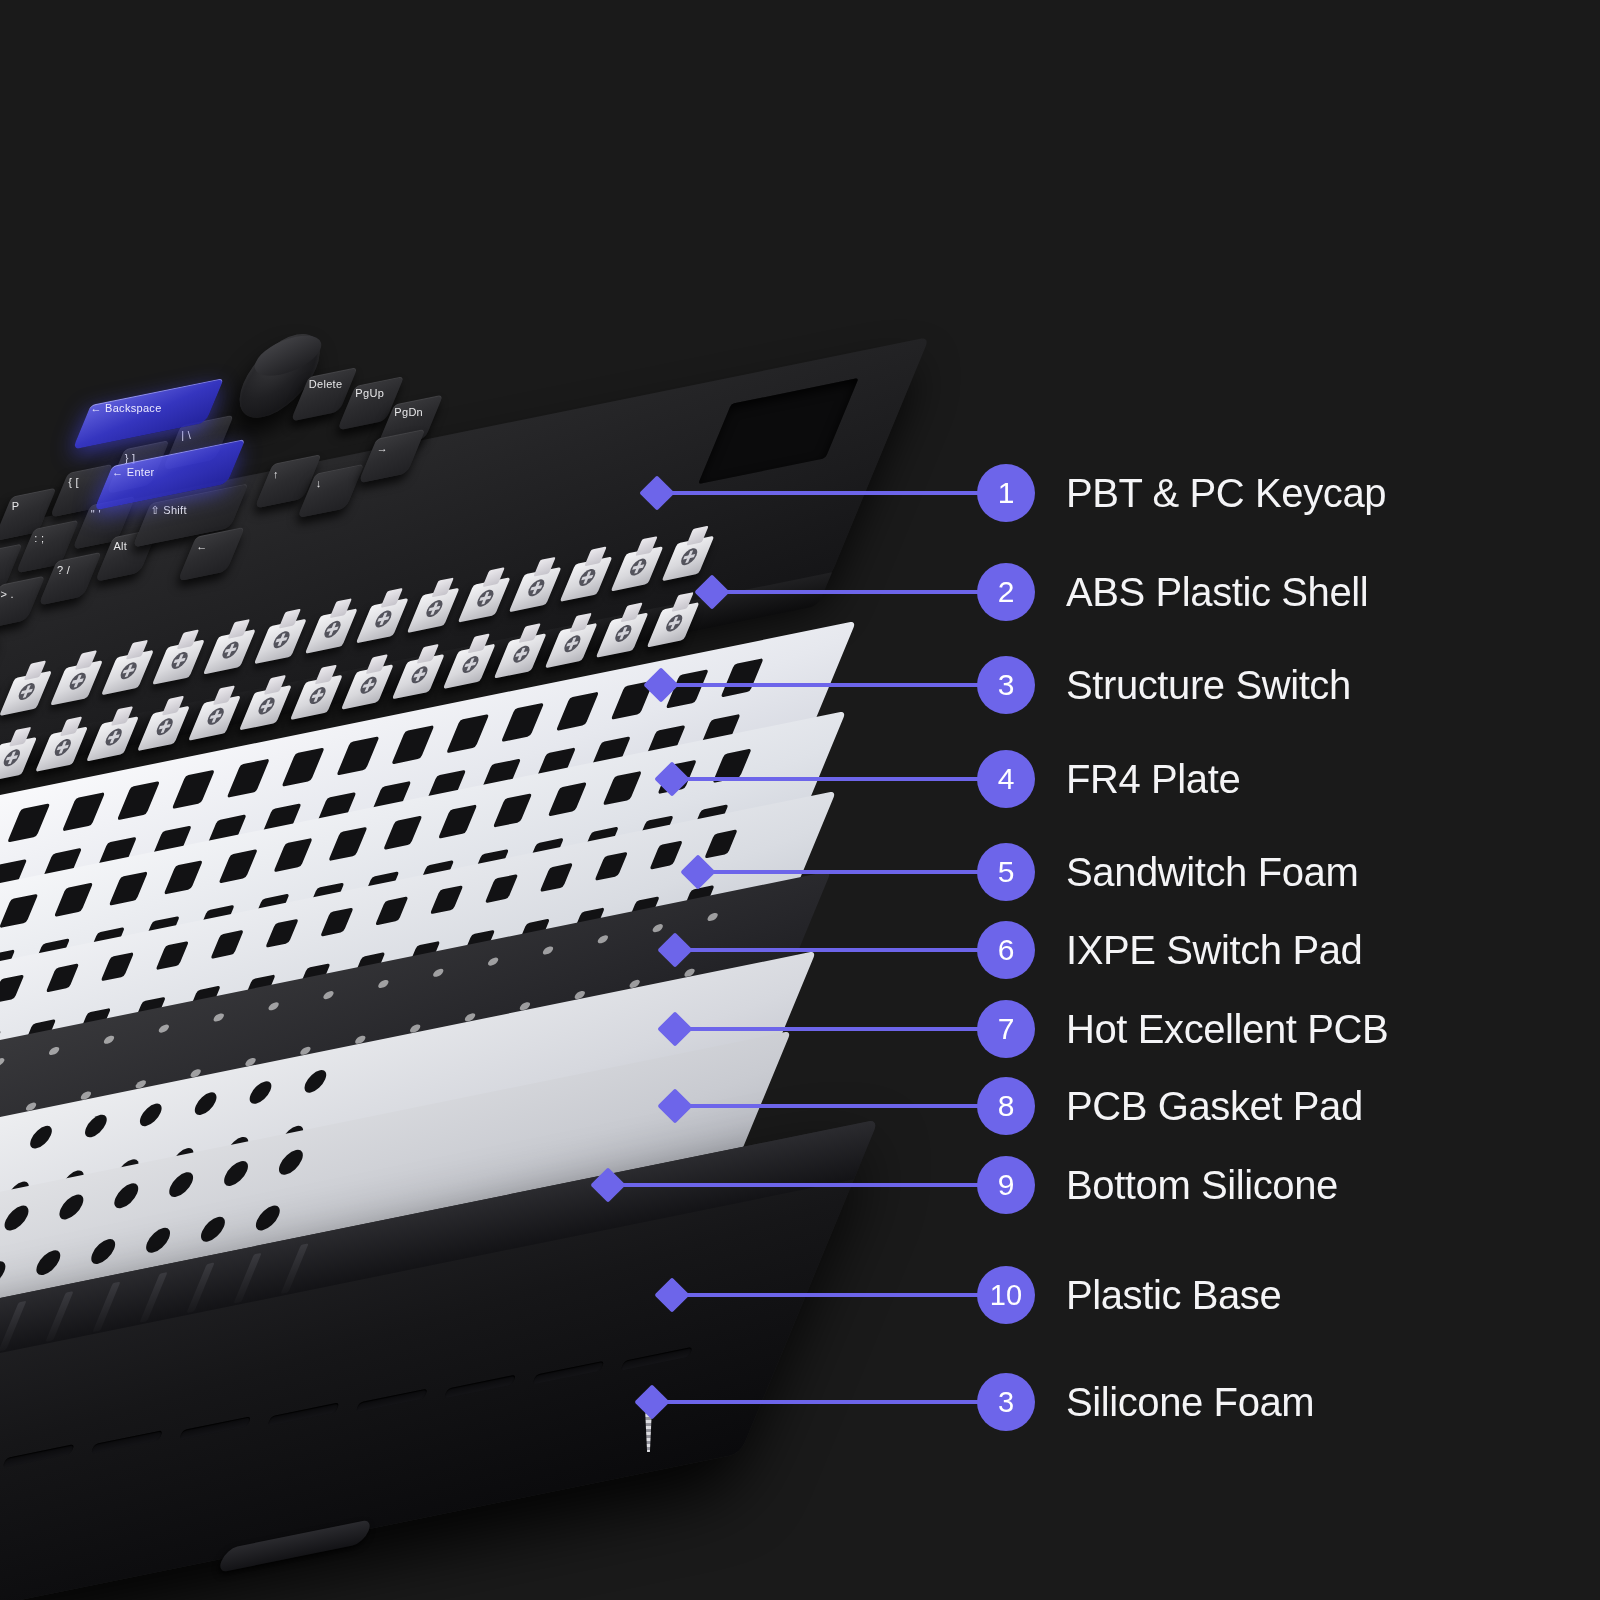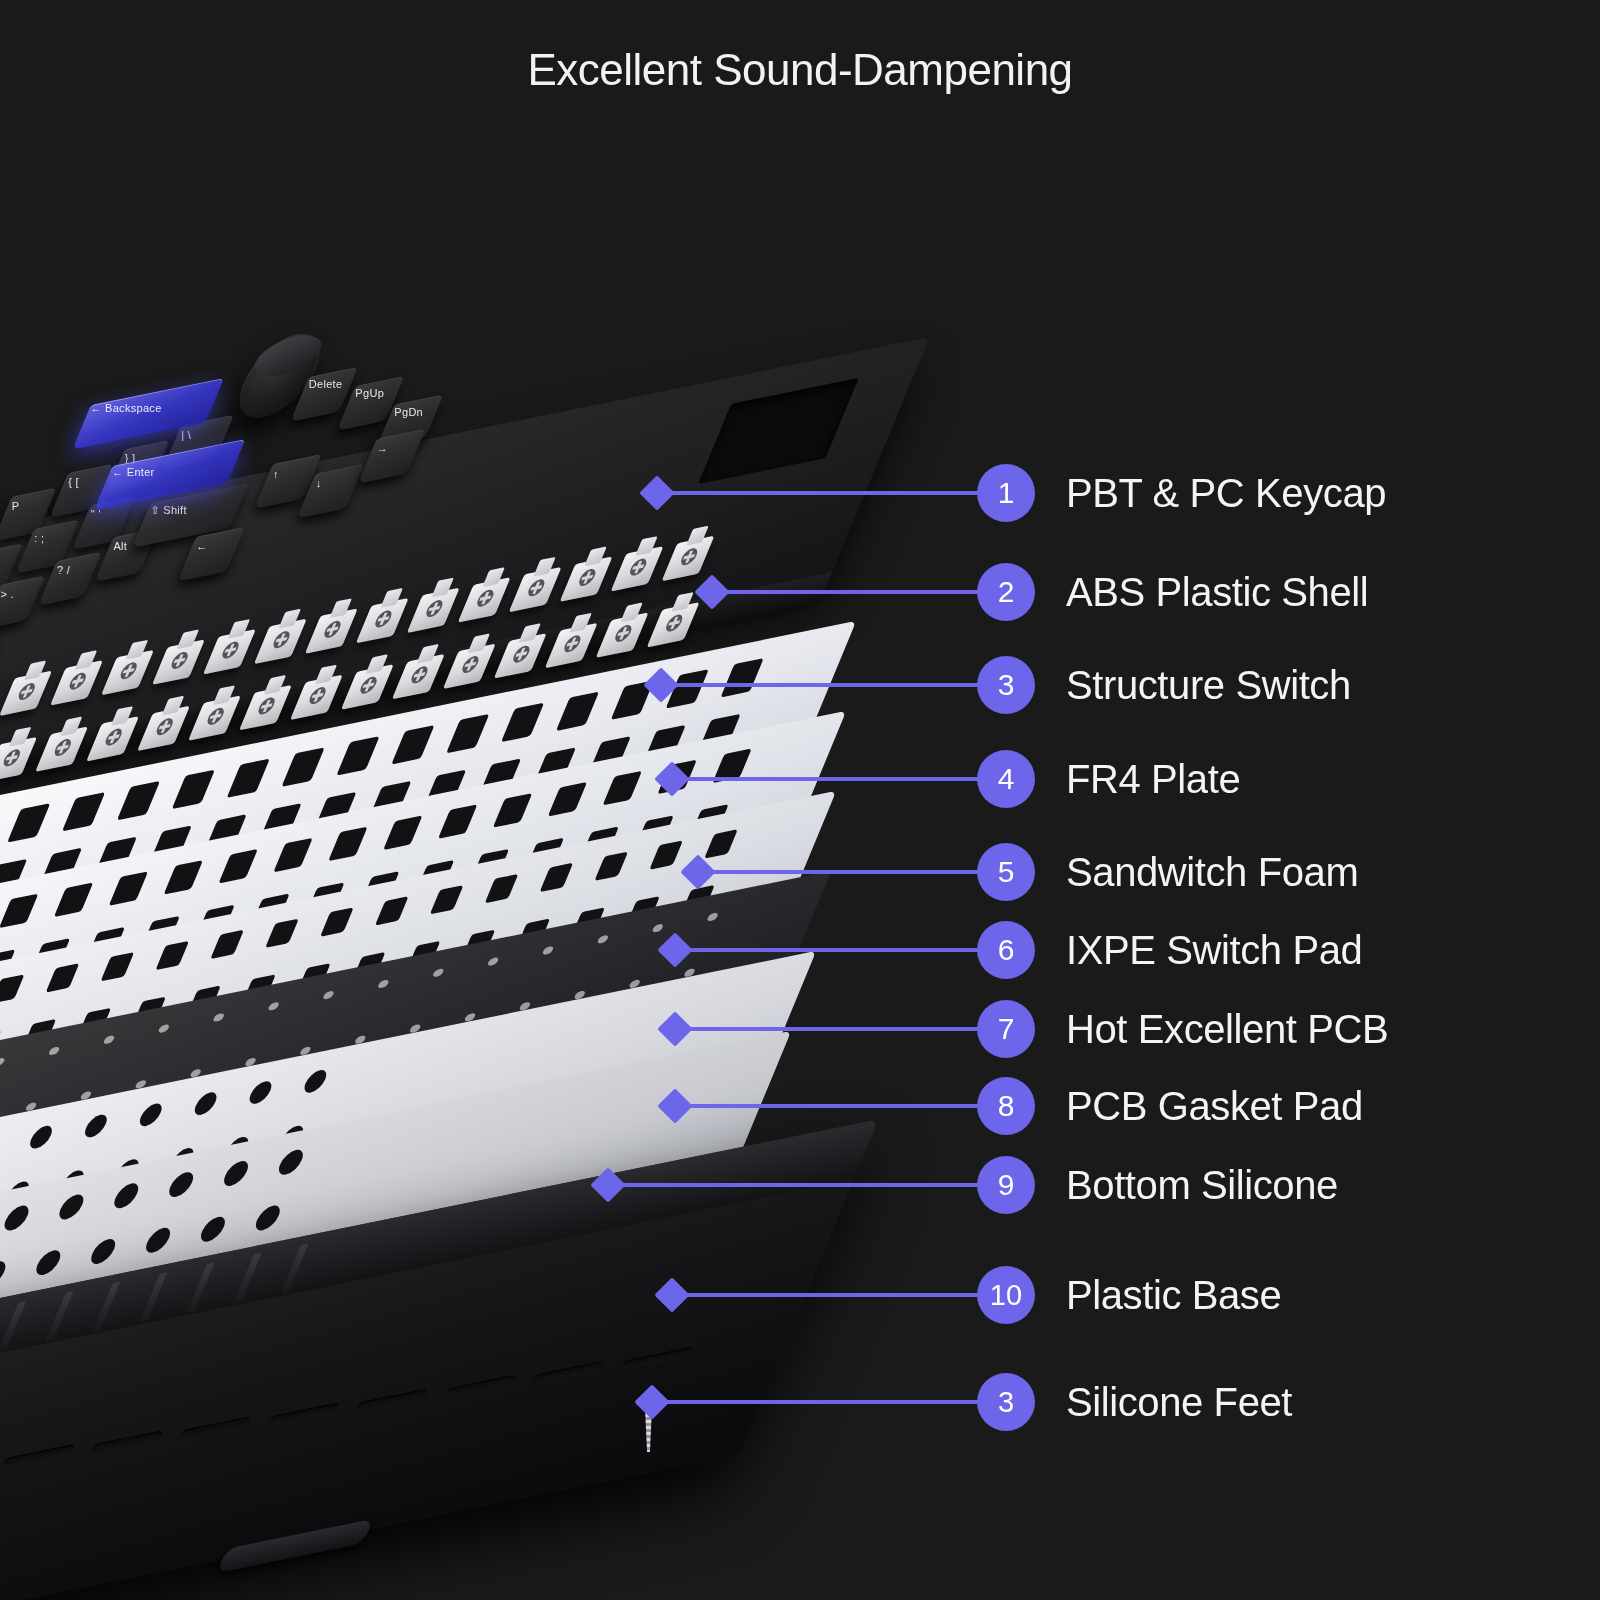--- a/index.html
+++ b/index.html
@@ -219,21 +219,20 @@
     font-size:40px; font-weight:300; letter-spacing:-0.4px;
     white-space:nowrap; transform:translateY(-50%);
   }
 </style>
 </head>
 <body>
 
 <div id="page">
 
   <div id="header">
-    <div id="subtitle">Excellent Sound-Dampening</div>
   </div>
 
   <div id="stage">
 
     <div id="shell" class="layer">
       <div class="lip"></div>
       <div class="inner-cut"></div>
     </div>
 
     <div id="keycaps">
@@ -771,17 +770,17 @@
       <div class="callout">
         <div class="lead" style="left: 672px; top: 1293px; width: 334px;"></div>
         <div class="diamond" style="left: 672px; top: 1295px;"></div>
         <div class="badge two-digit" style="left: 1006px; top: 1295px;">10</div>
         <div class="clabel" style="left: 1066px; top: 1295px;">Plastic Base</div>
       </div>
       <div class="callout">
         <div class="lead" style="left: 652px; top: 1400px; width: 354px;"></div>
         <div class="diamond" style="left: 652px; top: 1402px;"></div>
         <div class="badge two-digit" style="left: 1006px; top: 1402px;">3</div>
-        <div class="clabel" style="left: 1066px; top: 1402px;">Silicone Feet</div>
+        <div class="clabel" style="left: 1066px; top: 1402px;">Silicone Foam</div>
       </div>
     </div>
 
 </div>
 
 </body></html>

